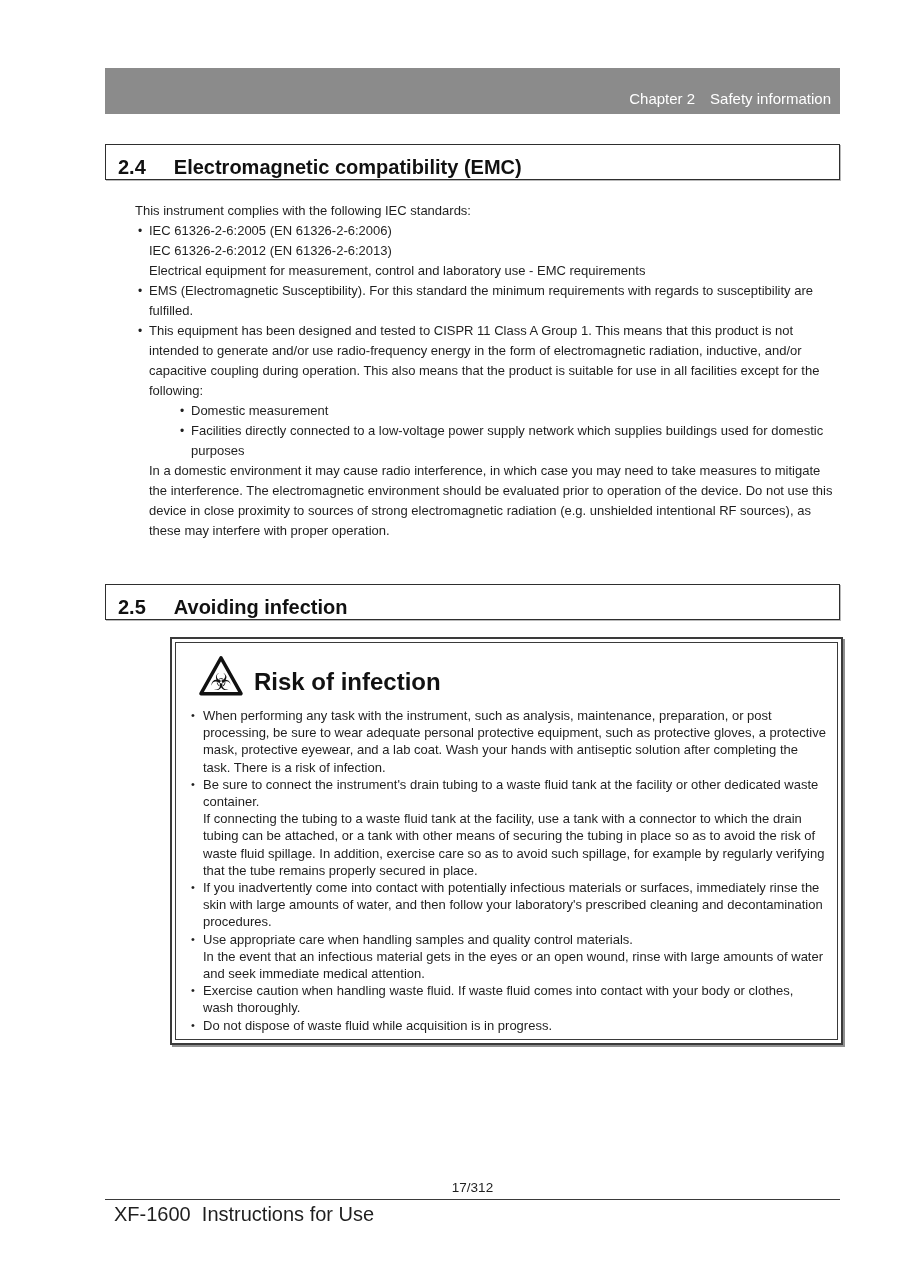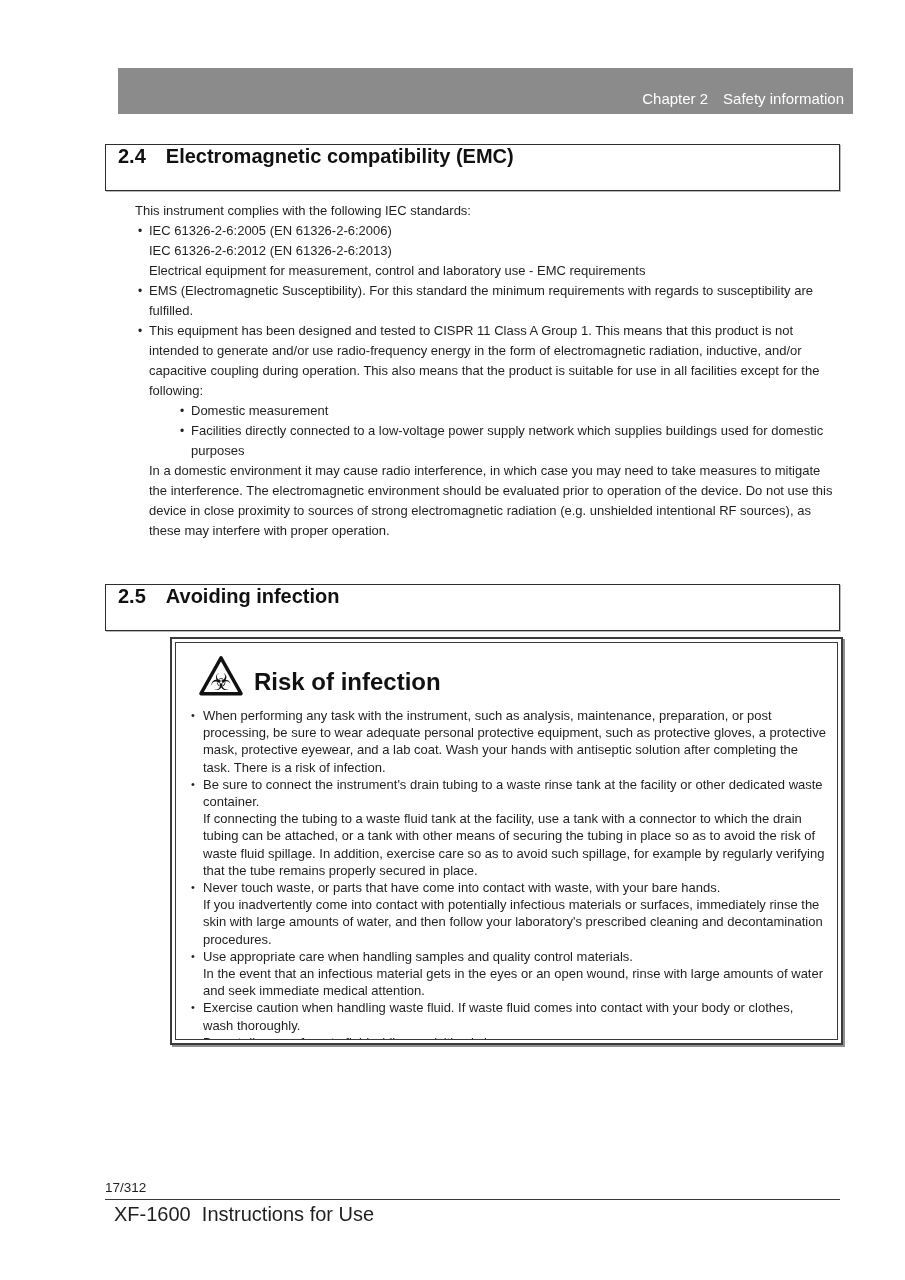--- a/index.html
+++ b/index.html
@@ -5,38 +5,38 @@
   html, body { margin: 0; padding: 0; background: #ffffff; }
   body {
     width: 905px; height: 1280px; position: relative;
     font-family: "Liberation Sans", sans-serif;
     color: #1f1f1f;
     overflow: hidden;
   }
 
   
   .header-bar {
-    position: absolute; left: 118px; top: 68px; width: 735px; height: 46px;
+    position: absolute; left: 105px; top: 68px; width: 735px; height: 46px;
     background: #8b8b8b; color: #ffffff;
     display: flex; align-items: flex-end; justify-content: flex-end;
     box-sizing: border-box; padding: 0 9px 7px 0;
     font-size: 15px;
   }
   .header-bar .chapter { margin-right: 15px; }
 
   
   .sec-box {
-    position: absolute; left: 105px; width: 735px; height: 47px;
+    position: absolute; left: 105px; width: 735px; height: 36px;
     box-sizing: border-box; border: 1px solid #2e2e2e; background: #ffffff;
     box-shadow: 1px 1px 0 #b9b9b9;
-    display: flex; align-items: flex-start;
+    display: flex; align-items: flex-end;
     font-weight: bold; font-size: 20px; color: #111111;
   }
   .sec-box .num { margin-left: 12px; }
-  .sec-box .title { margin-left: 20px; }
+  .sec-box .title { margin-left: 28px; }
   #sec24 { top: 144px; }
   #sec25 { top: 584px; }
 
   
   .content24 {
     position: absolute; left: 135px; top: 201px; width: 706px;
     font-size: 13px; line-height: 20px;
   }
   .content24 p { margin: 0; }
   .li { position: relative; padding-left: 14px; }
@@ -59,21 +59,21 @@
   .bio-icon { width: 46px; height: 42px; flex: 0 0 auto; }
   .warn-title { font-size: 24px; font-weight: bold; margin-left: 10px; margin-bottom: 1px; color: #111111; }
   .warn-list { font-size: 13px; line-height: 17.2px; margin-top: 10px; }
   .wli { position: relative; padding-left: 13px; }
   .wli::before { content: "\2022"; position: absolute; left: 1px; top: 0; font-size: 11px; }
   .wli p { margin: 0; }
 
   
   .pagenum {
     position: absolute; left: 105px; top: 1180px; width: 735px;
-    text-align: left; font-size: 13.5px;
+    text-align: center; font-size: 13.5px;
   }
   .footer-rule {
     position: absolute; left: 105px; top: 1199px; width: 735px; height: 1px;
     background: #3a3a3a;
   }
   .footer-doc {
     position: absolute; left: 114px; top: 1203px; font-size: 20px;
     white-space: pre-wrap;
   }
 </style>
@@ -130,25 +130,24 @@
         <text x="24" y="37" text-anchor="middle" font-size="25" fill="#111111" font-family="DejaVu Sans, sans-serif">☣</text>
       </svg>
       <div class="warn-title">Risk of infection</div>
     </div>
 
     <div class="warn-list">
       <div class="wli">
         <p>When performing any task with the instrument, such as analysis, maintenance, preparation, or post processing, be sure to wear adequate personal protective equipment, such as protective gloves, a protective mask, protective eyewear, and a lab coat. Wash your hands with antiseptic solution after completing the task. There is a risk of infection.</p>
       </div>
       <div class="wli">
-        <p>Be sure to connect the instrument's drain tubing to a waste rinse tank at the facility or other dedicated waste container.</p>
+        <p>Be sure to connect the instrument's drain tubing to a waste fluid tank at the facility or other dedicated waste container.</p>
         <p>If connecting the tubing to a waste fluid tank at the facility, use a tank with a connector to which the drain tubing can be attached, or a tank with other means of securing the tubing in place so as to avoid the risk of waste fluid spillage. In addition, exercise care so as to avoid such spillage, for example by regularly verifying that the tube remains properly secured in place.</p>
       </div>
       <div class="wli">
-        <p>Never touch waste, or parts that have come into contact with waste, with your bare hands.</p>
         <p>If you inadvertently come into contact with potentially infectious materials or surfaces, immediately rinse the skin with large amounts of water, and then follow your laboratory's prescribed cleaning and decontamination procedures.</p>
       </div>
       <div class="wli">
         <p>Use appropriate care when handling samples and quality control materials.</p>
         <p>In the event that an infectious material gets in the eyes or an open wound, rinse with large amounts of water and seek immediate medical attention.</p>
       </div>
       <div class="wli">
         <p>Exercise caution when handling waste fluid. If waste fluid comes into contact with your body or clothes, wash thoroughly.</p>
       </div>
       <div class="wli">

